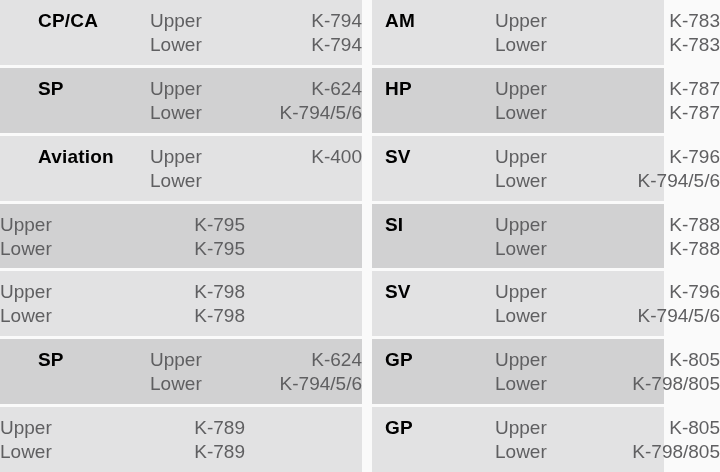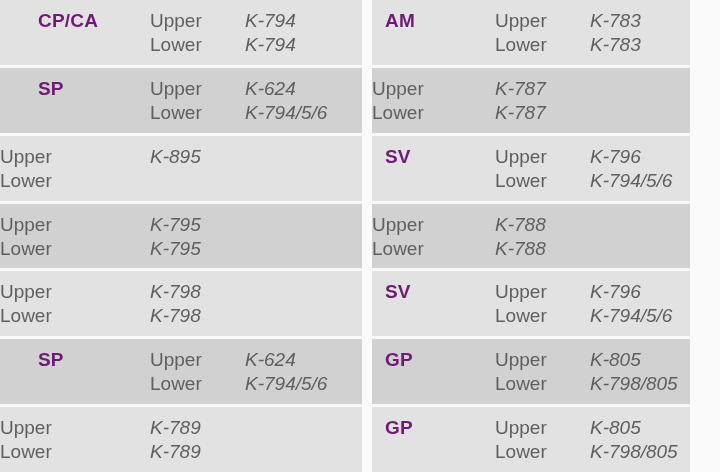--- a/index.html
+++ b/index.html
@@ -13,42 +13,42 @@
     width: 720px; height: 472px;
     display: flex;
   }
   .half {
     display: flex;
     flex-direction: column;
     row-gap: 3px;
     height: 472px;
   }
   .half.left  { width: 362px; margin-right: 10px; }
-  .half.right { width: 318px; }
+  .half.right { width: 292px; }
   .row {
     flex: 1 1 0;
     display: grid;
     box-sizing: border-box;
     padding-top: 9px;
     font-size: 19px;
     line-height: 24px;
     color: #5f5f61;
   }
   .half.left  .row { grid-template-columns: 150px 95px 117px; }
   .half.right .row { grid-template-columns: 123px 95px 130px; }
   .row.light { background: #e2e2e3; }
   .row.dark  { background: #d1d1d2; }
   .cell.model {
     font-weight: bold;
-    color: #701a75;
+    color: #000000;
     letter-spacing: 0.2px;
   }
   .half.left  .cell.model { padding-left: 38px; }
   .half.right .cell.model { padding-left: 13px; }
-  .cell.kit { text-align: left; font-style: italic; }
+  .cell.kit { text-align: right; }
   .cell div { min-height: 24px; }
 </style>
 </head>
 <body>
 
 <div class="page">
 
   <div class="half left">
 
     <div class="row light">
@@ -69,26 +69,27 @@
         <div>Upper</div>
         <div>Lower</div>
       </div>
       <div class="cell kit">
         <div>K-624</div>
         <div>K-794/5/6</div>
       </div>
     </div>
 
     <div class="row light">
-      <div class="cell pos">
-        <div>Upper</div>
-        <div>Lower</div>
-      </div>
-      <div class="cell kit">
-        <div>K-895</div>
+      <div class="cell model">Aviation</div>
+      <div class="cell pos">
+        <div>Upper</div>
+        <div>Lower</div>
+      </div>
+      <div class="cell kit">
+        <div>K-400</div>
         <div></div>
       </div>
     </div>
 
     <div class="row dark">
       <div class="cell pos">
         <div>Upper</div>
         <div>Lower</div>
       </div>
       <div class="cell kit">
@@ -141,20 +142,21 @@
         <div>Upper</div>
         <div>Lower</div>
       </div>
       <div class="cell kit">
         <div>K-783</div>
         <div>K-783</div>
       </div>
     </div>
 
     <div class="row dark">
+      <div class="cell model">HP</div>
       <div class="cell pos">
         <div>Upper</div>
         <div>Lower</div>
       </div>
       <div class="cell kit">
         <div>K-787</div>
         <div>K-787</div>
       </div>
     </div>
 
@@ -164,20 +166,21 @@
         <div>Upper</div>
         <div>Lower</div>
       </div>
       <div class="cell kit">
         <div>K-796</div>
         <div>K-794/5/6</div>
       </div>
     </div>
 
     <div class="row dark">
+      <div class="cell model">SI</div>
       <div class="cell pos">
         <div>Upper</div>
         <div>Lower</div>
       </div>
       <div class="cell kit">
         <div>K-788</div>
         <div>K-788</div>
       </div>
     </div>
 

